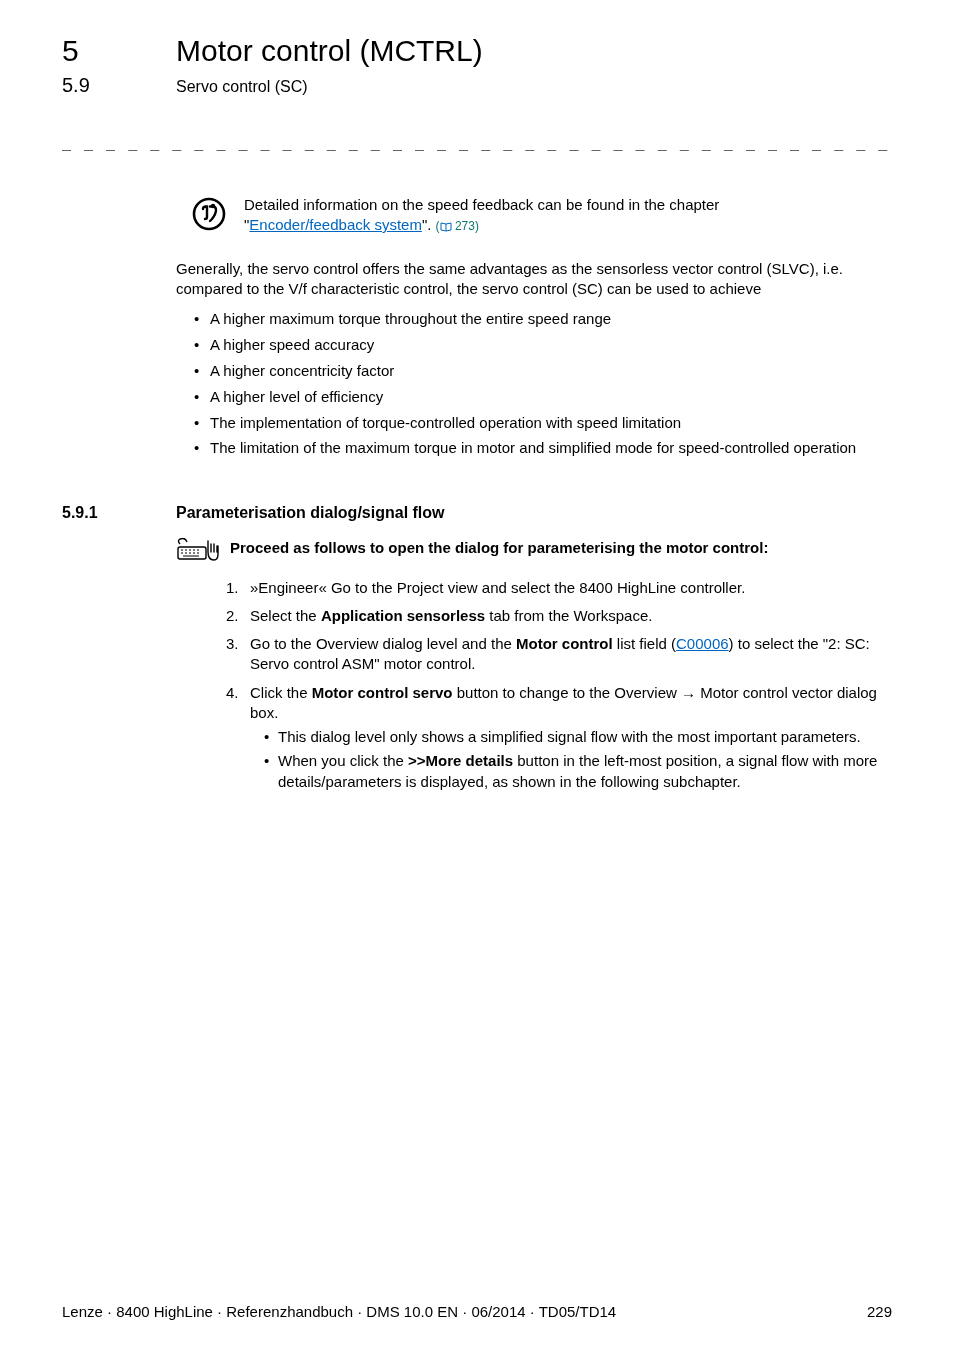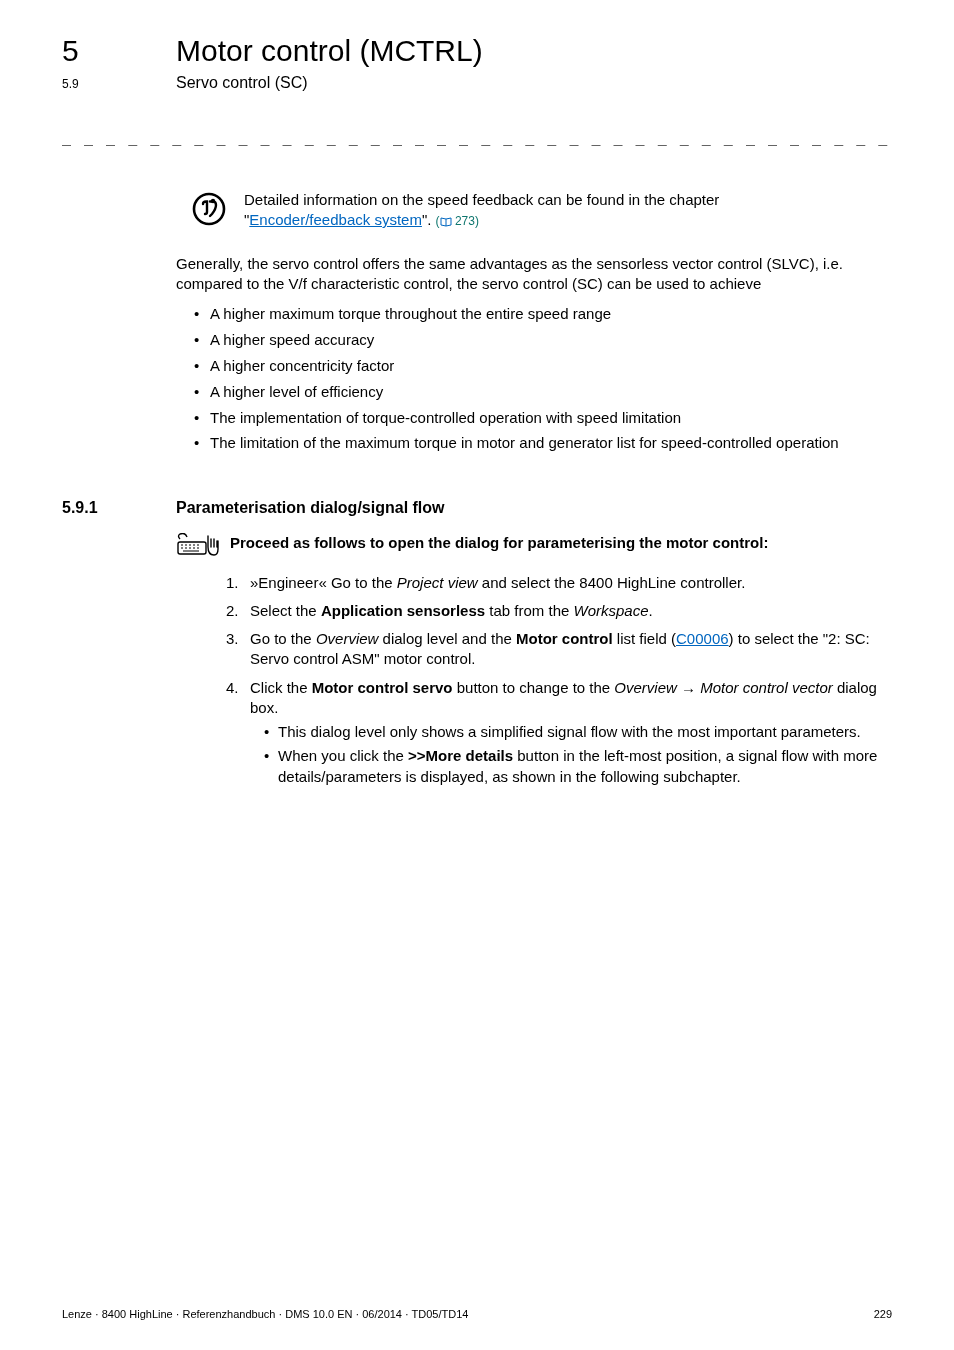--- a/index.html
+++ b/index.html
@@ -31,21 +31,21 @@
   .hdr-title-main {
     font-size: 30px;
     font-weight: 400;
   }
   .hdr-sub-row {
     display: flex;
     align-items: baseline;
     margin-top: 6px;
   }
   .hdr-sub-num {
-    font-size: 12px;
+    font-size: 20px;
     width: 114px;
     flex: 0 0 114px;
   }
   .hdr-sub-title {
     font-size: 16px;
     text-align: center;
   }
   .rule {
     margin-top: 36px;
     letter-spacing: 2px;
@@ -163,31 +163,31 @@
     position: relative;
     padding-left: 14px;
     margin-bottom: 4px;
   }
   ul.sub-bullets > li::before {
     content: "•";
     position: absolute;
     left: 0;
     top: 0;
   }
-  .italic { font-style: italic; }
+  .italic { }
   .bold { font-weight: 700; }
   
   .footer {
     position: absolute;
     bottom: 30px;
     left: 62px;
     right: 62px;
     display: flex;
     justify-content: space-between;
-    font-size: 11px;
+    font-size: 15px;
     color: #000;
   }
 </style>
 </head>
 <body>
 
 <div class="page">
 
   <div class="hdr-row">
     <div class="hdr-num-main">5</div>
@@ -219,21 +219,21 @@
     </div>
 
     <p class="para intro-para">Generally, the servo control offers the same advantages as the sensorless vector control (SLVC), i.e. compared to the V/f characteristic control, the servo control (SC) can be used to achieve</p>
 
     <ul class="bullets">
       <li>A higher maximum torque throughout the entire speed range</li>
       <li>A higher speed accuracy</li>
       <li>A higher concentricity factor</li>
       <li>A higher level of efficiency</li>
       <li>The implementation of torque-controlled operation with speed limitation</li>
-      <li>The limitation of the maximum torque in motor and generator list for speed-controlled operation</li>
+      <li>The limitation of the maximum torque in motor and simplified mode for speed-controlled operation</li>
     </ul>
   </div>
 
   <div class="sec-row">
     <div class="sec-num">5.9.1</div>
     <div>Parameterisation dialog/signal flow</div>
   </div>
 
   <div class="proceed-block">
     <div class="proceed-head">

